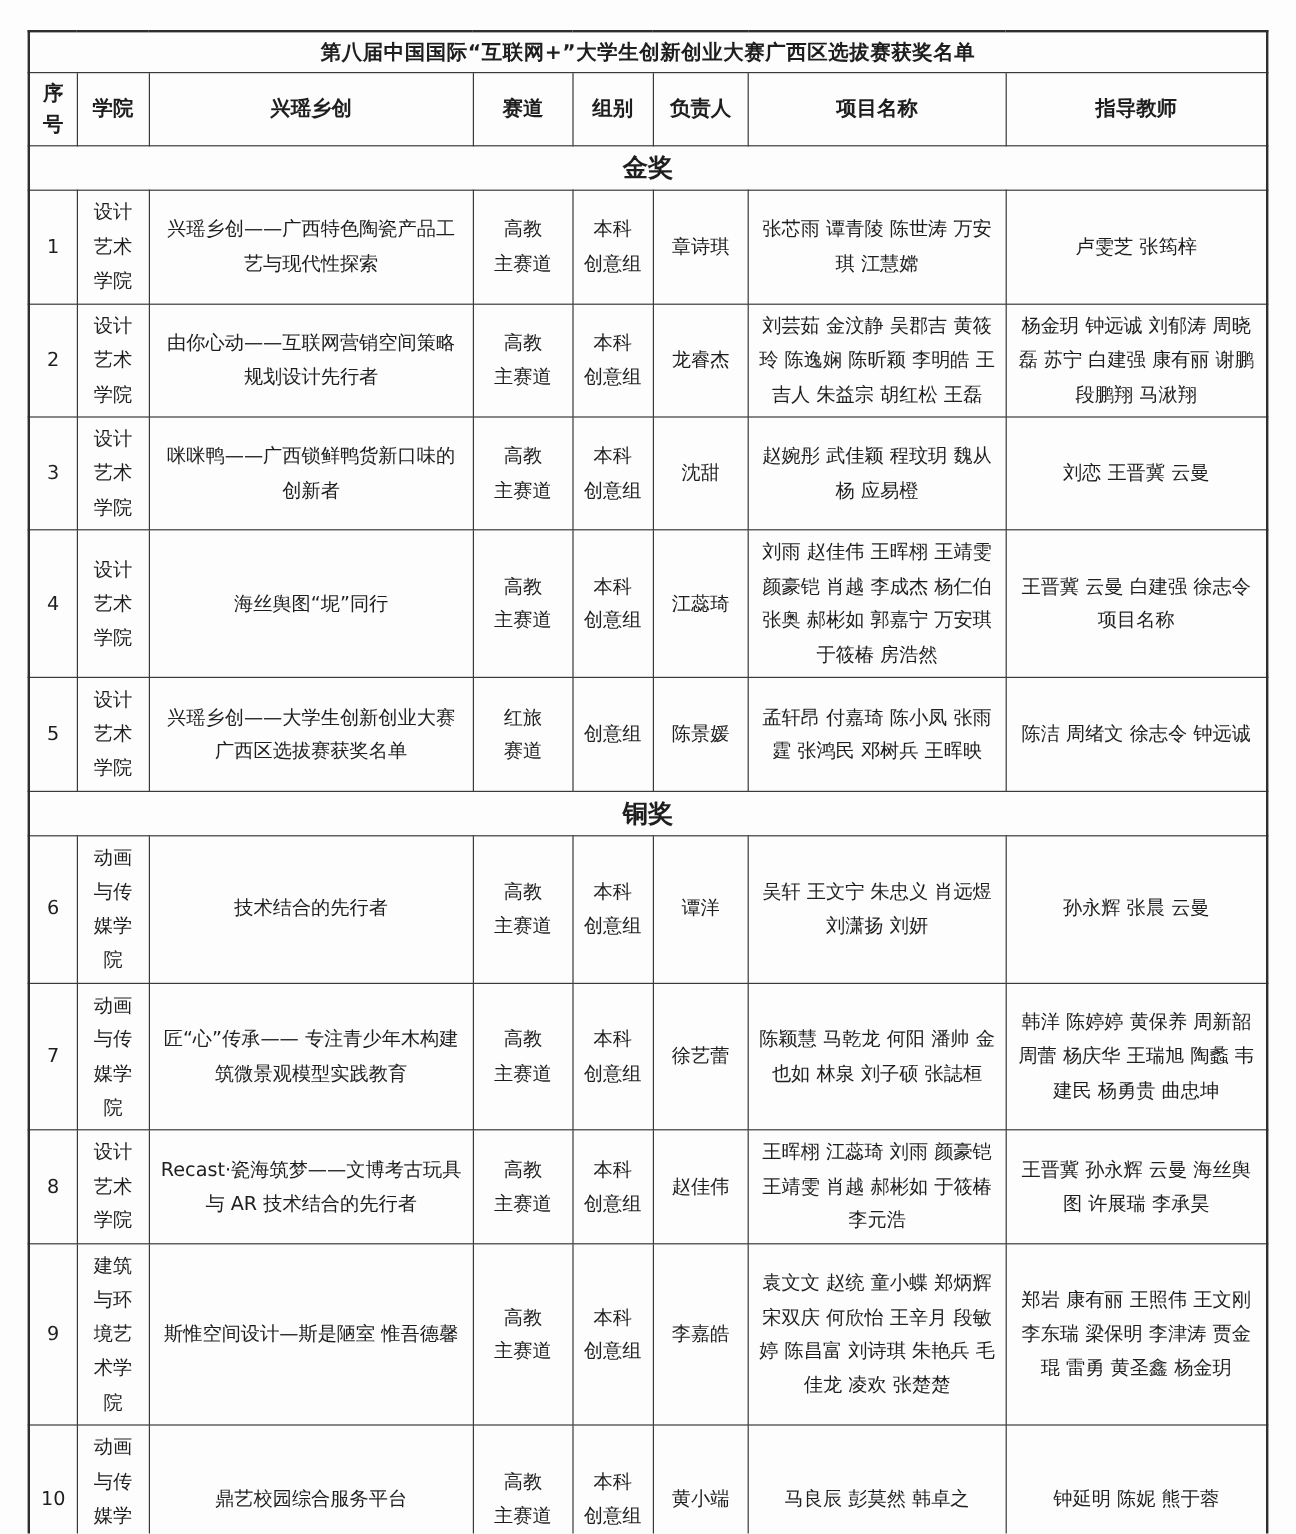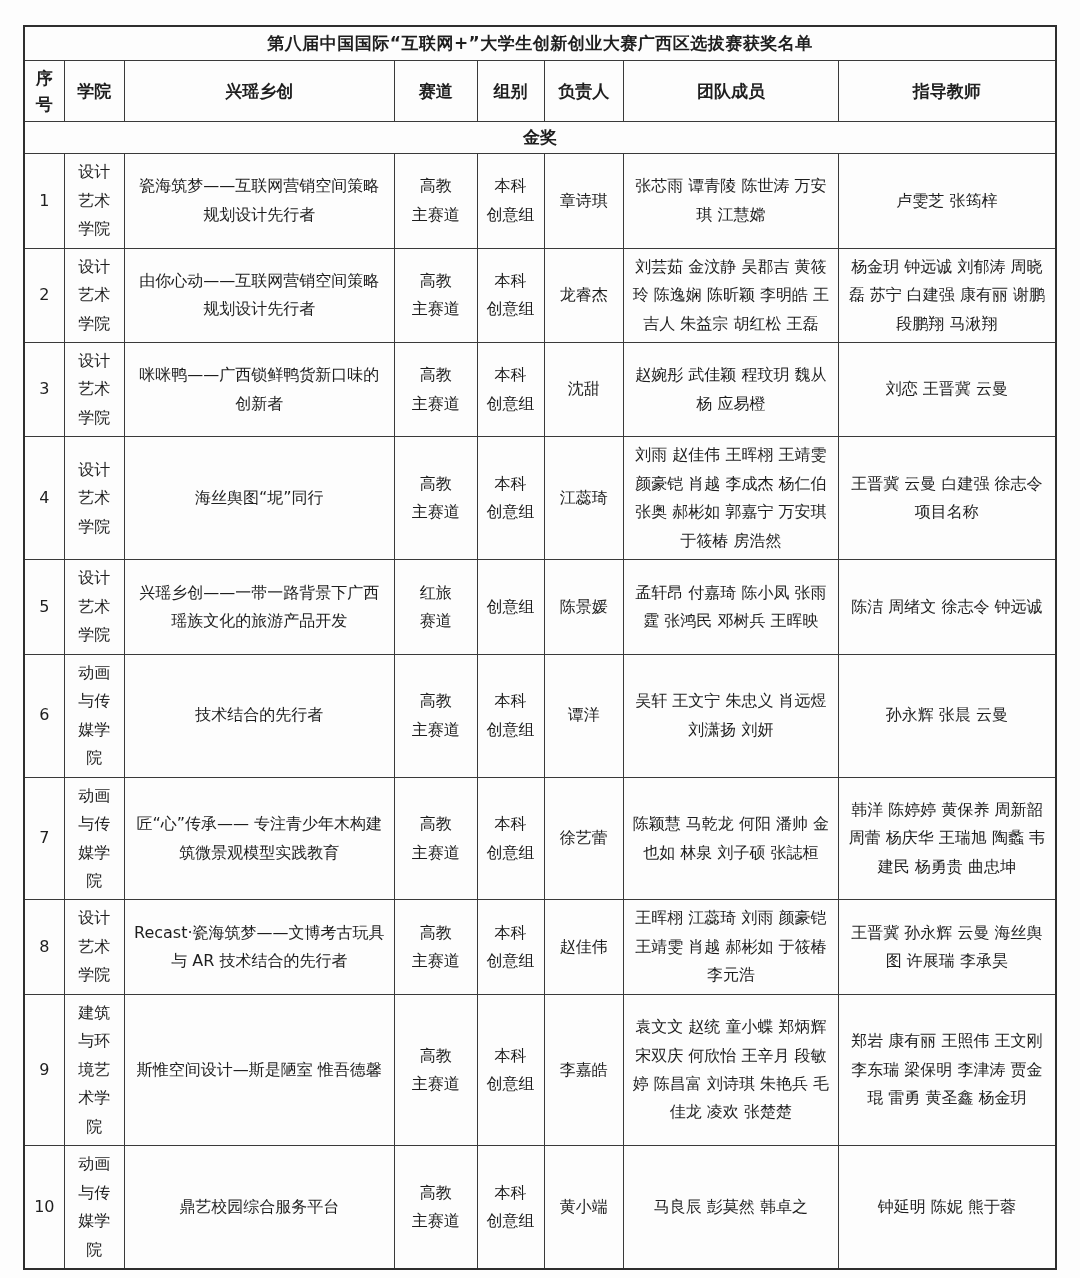--- a/index.html
+++ b/index.html
@@ -37,21 +37,21 @@
     letter-spacing: 0.5px;
   }
   .header-row th {
     font-size: 17px;
     font-weight: 700;
     height: 54px;
     white-space: pre-line;
     line-height: 1.55;
   }
   .section-row td {
-    font-size: 17px;
+    font-size: 21px;
     font-weight: 700;
     height: 24px;
     padding: 2px;
   }
   .data-row td {
     font-size: 16px;
     line-height: 1.78;
     font-weight: 400;
   }
   .pre { white-space: pre-line; }
@@ -77,35 +77,35 @@
         <th class="title-cell" colspan="8">第八届中国国际“互联网+”大学生创新创业大赛广西区选拔赛获奖名单</th>
       </tr>
       <tr class="header-row">
         <th class="pre">序
 号</th>
         <th class="pre">学院</th>
         <th class="pre">兴瑶乡创</th>
         <th class="pre">赛道</th>
         <th class="pre">组别</th>
         <th class="pre">负责人</th>
-        <th class="pre">团队成员</th>
+        <th class="pre">项目名称</th>
         <th class="pre">指导教师</th>
       </tr>
     </thead>
     <tbody>
   <tr class="section-row">
     <td colspan="8">金奖</td>
   </tr>
 
   <tr class="data-row">
     <td class="num-cell">1</td>
     <td class="pre">设计
 艺术
 学院</td>
-    <td>瓷海筑梦——互联网营销空间策略规划设计先行者</td>
+    <td>兴瑶乡创——广西特色陶瓷产品工艺与现代性探索</td>
     <td class="pre">高教
 主赛道</td>
     <td class="pre">本科
 创意组</td>
     <td>章诗琪</td>
     <td>张芯雨 谭青陵 陈世涛 万安琪 江慧嫦</td>
     <td>卢雯芝 张筠梓</td>
   </tr>
 
 
@@ -152,29 +152,32 @@
     <td>江蕊琦</td>
     <td>刘雨 赵佳伟 王晖栩 王靖雯 颜豪铠 肖越 李成杰 杨仁伯 张奥 郝彬如 郭嘉宁 万安琪 于筱椿 房浩然</td>
     <td>王晋冀 云曼 白建强 徐志令 项目名称</td>
   </tr>
 
   <tr class="data-row">
     <td class="num-cell">5</td>
     <td class="pre">设计
 艺术
 学院</td>
-    <td>兴瑶乡创——一带一路背景下广西瑶族文化的旅游产品开发</td>
+    <td>兴瑶乡创——大学生创新创业大赛广西区选拔赛获奖名单</td>
     <td class="pre">红旅
 赛道</td>
     <td class="pre">创意组</td>
     <td>陈景媛</td>
     <td>孟轩昂 付嘉琦 陈小凤 张雨霆 张鸿民 邓树兵 王晖映</td>
     <td>陈洁 周绪文 徐志令 钟远诚</td>
   </tr>
 
+  <tr class="section-row">
+    <td colspan="8">铜奖</td>
+  </tr>
 
   <tr class="data-row">
     <td class="num-cell">6</td>
     <td class="pre">动画
 与传
 媒学
 院</td>
     <td>技术结合的先行者</td>
     <td class="pre">高教
 主赛道</td>

